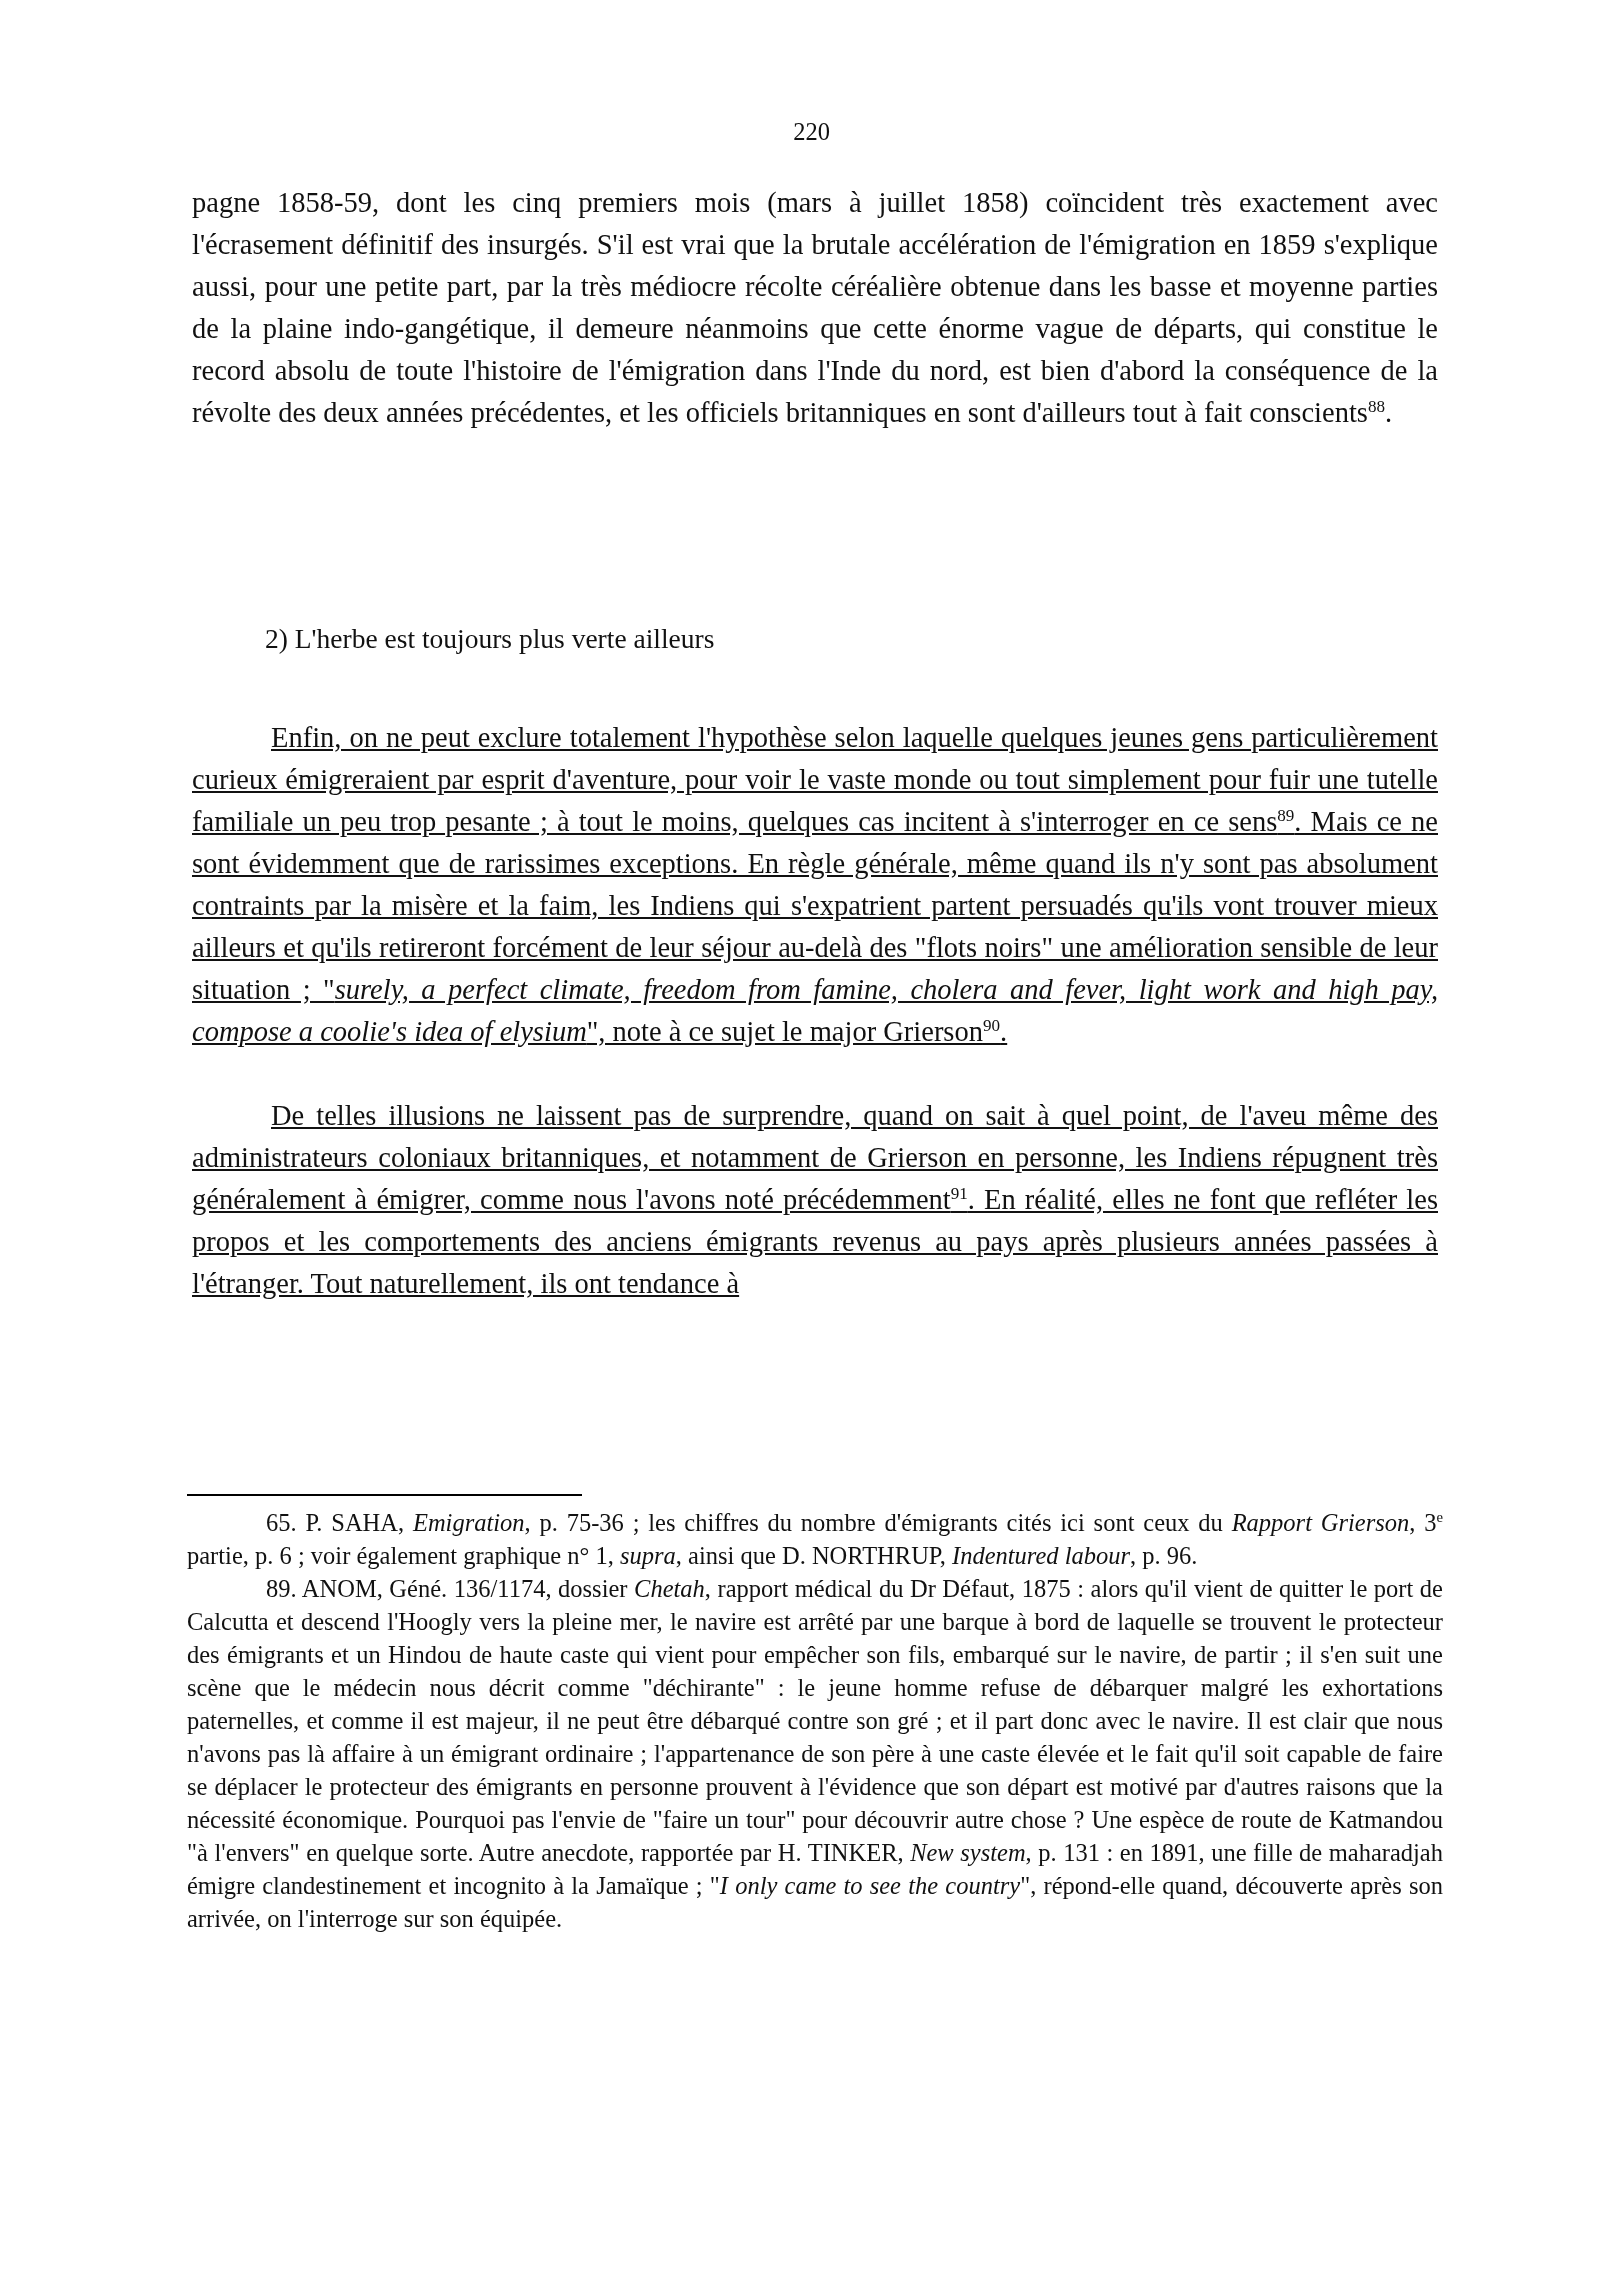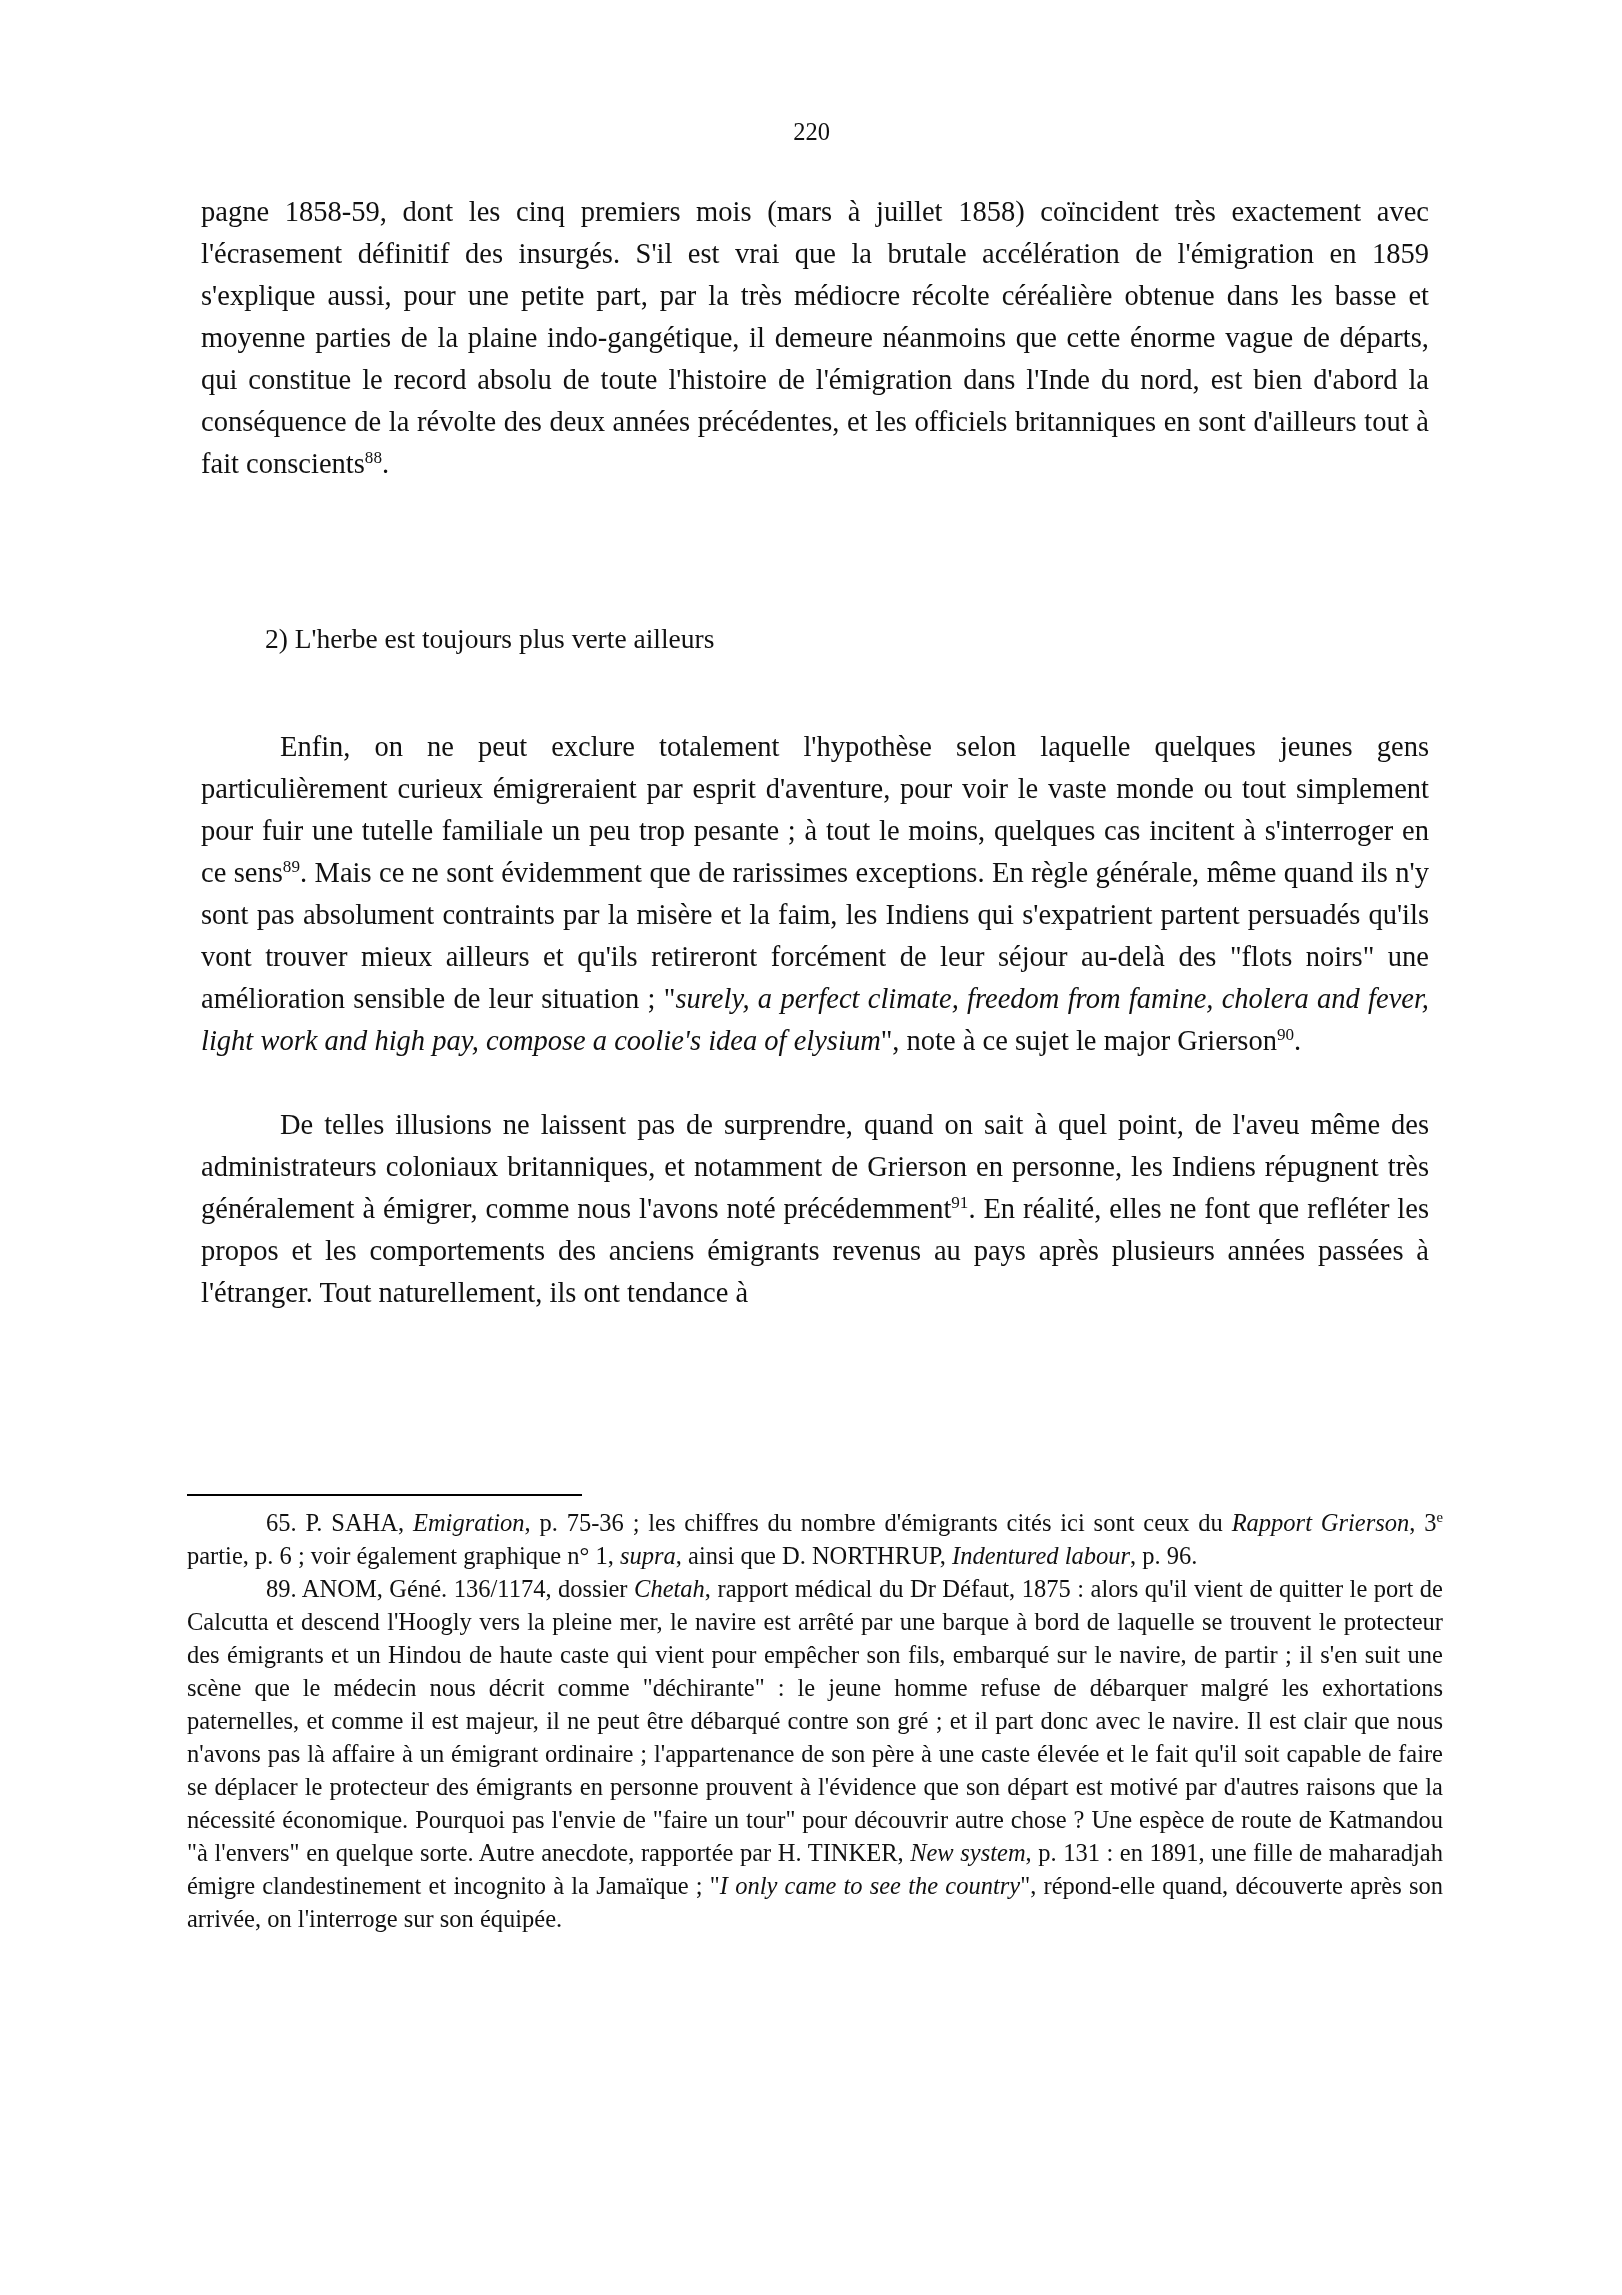--- a/index.html
+++ b/index.html
@@ -8,22 +8,22 @@
     font-family: "Liberation Serif", "DejaVu Serif", serif; color: #111;
   }
   .page-number {
     position: absolute; top: 118px; left: 0; width: 1623px;
     text-align: center; font-size: 24.5px;
   }
   .body-text {
     position: absolute; left: 187px; width: 1256px;
     font-size: 28.5px; line-height: 42px; text-align: justify;
   }
-  .para { margin: 14px; }
-  .para.indent { text-indent: 79px; }
+  .para { margin: 5px; }
+  .para.indent { text-indent: 79px; text-decoration: underline; }
   .section-heading {
     position: absolute; left: 265px; top: 623px;
     font-size: 27.5px; 
   }
   sup { font-size: 0.6em; line-height: 0; vertical-align: super; }
   .rule {
     position: absolute; left: 187px; top: 1494px;
     width: 395px; height: 2px; background: #000;
   }
   .footnotes {

